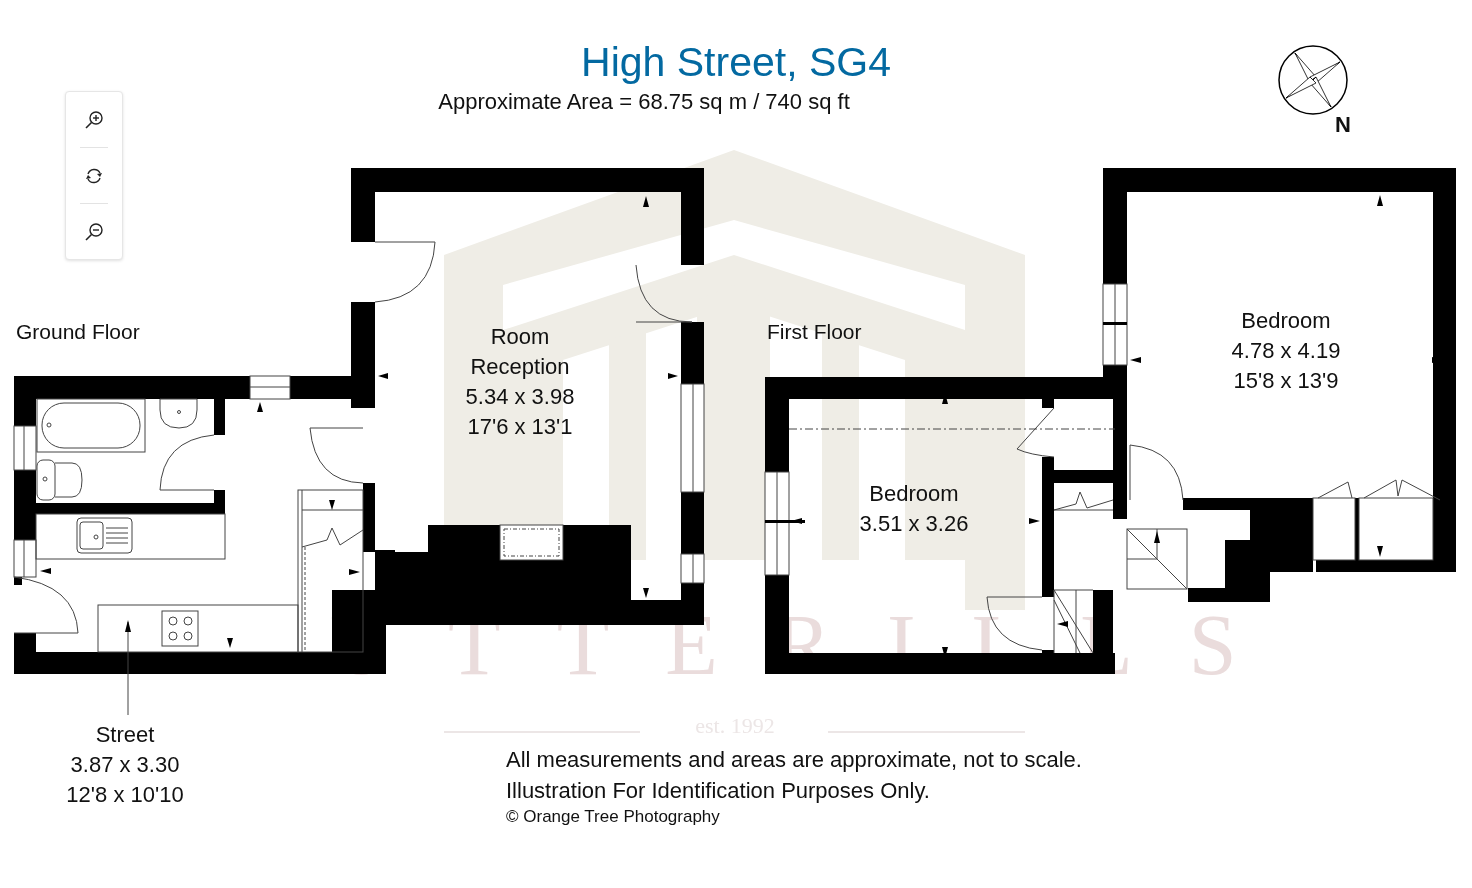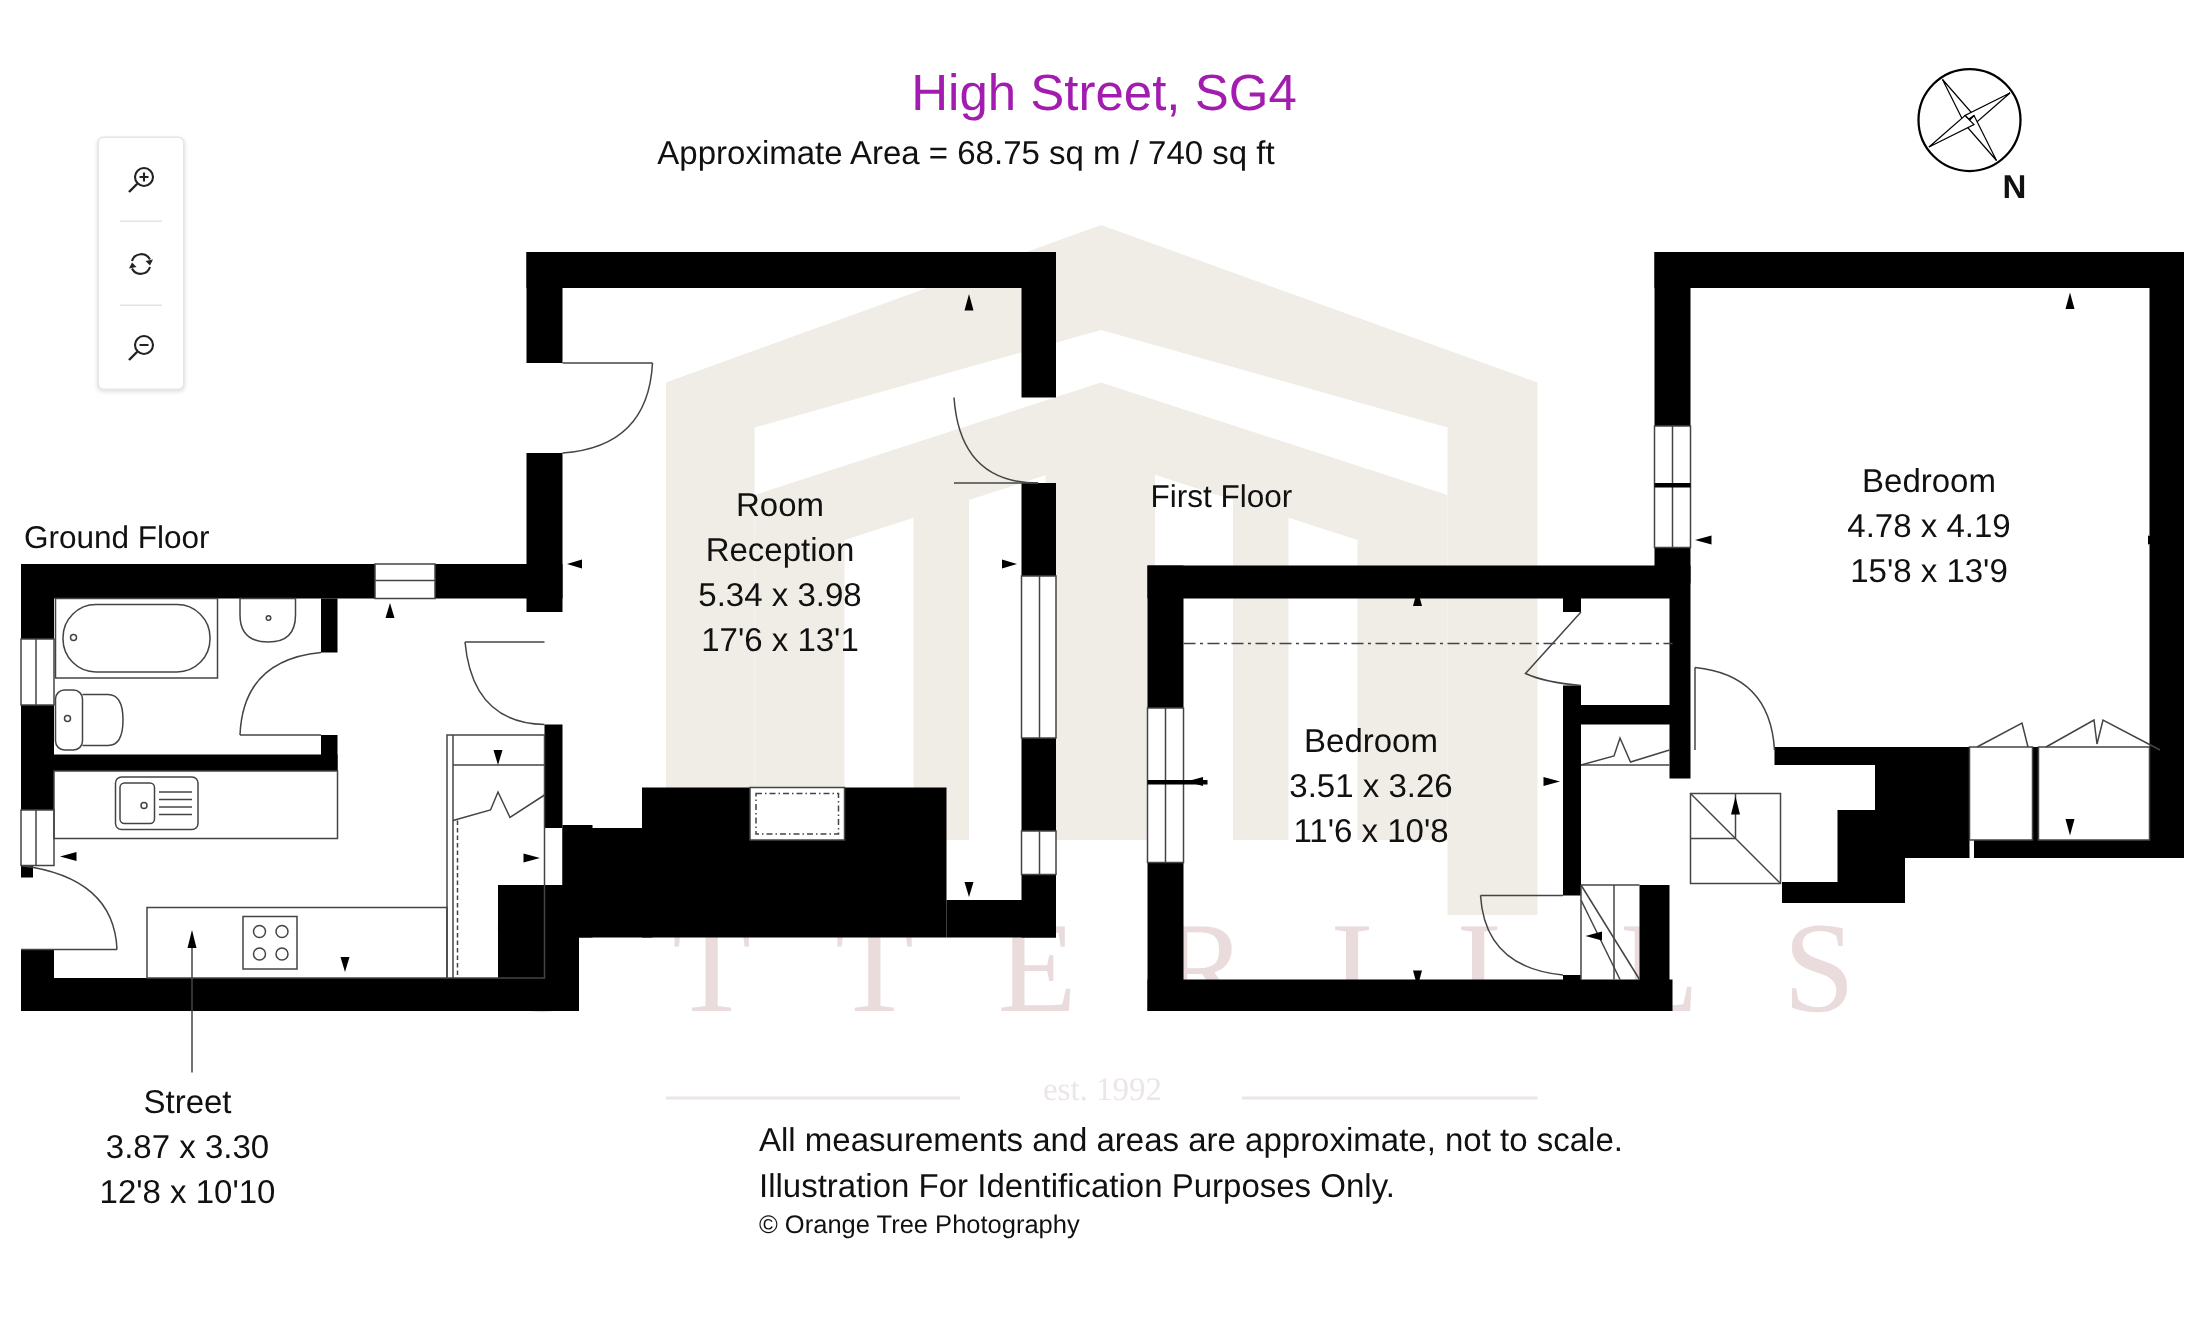--- a/index.html
+++ b/index.html
@@ -1,18 +1,18 @@
 <!DOCTYPE html>
 <html><head>
   <meta charset="utf-8">
   <style>
     html, body { margin: 0; padding: 0; background: #ffffff; }
     body { width: 1472px; height: 888px; position: relative; overflow: hidden; font-family: "Liberation Sans", sans-serif; color: #111; }
     .abs { position: absolute; }
-    .title { left: 0; width: 1472px; top: 40px; text-align: center; font-size: 34px; line-height: 44px; color: #a21caf; }
+    .title { left: 0; width: 1472px; top: 40px; text-align: center; font-size: 41px; line-height: 44px; color: #0369a1; }
     .subtitle { left: 0; width: 1288px; top: 88px; text-align: center; font-size: 22px; line-height: 28px; color: #111; }
     .zoom-panel { left: 65px; top: 91px; width: 56px; height: 167px; background: #fff; border: 1px solid #e6e6e6; border-radius: 4px; box-shadow: 0 1px 3px rgba(0,0,0,0.12); }
     .zbtn { position: absolute; left: 0; width: 56px; height: 55px; display: flex; align-items: center; justify-content: center; cursor: pointer; }
     .zsep { position: absolute; left: 14px; width: 28px; height: 1px; background: #e3e3e3; }
     .floor-label { font-size: 21px; line-height: 26px; color: #111; }
     .room-label { text-align: center; font-size: 22px; line-height: 30px; color: #111; }
     .disclaimer { left: 506px; top: 744px; font-size: 22px; line-height: 31px; color: #111; }
     .credit { font-size: 17px; line-height: 22px; color: #111; }
     .compass-n { font-weight: bold; font-size: 22px; }
     svg { position: absolute; left: 0; top: 0; }
@@ -280,40 +280,39 @@
   <div class="zsep" style="top:111px;"></div>
   <div class="zbtn" style="top:112px;">
     <svg width="22" height="22" viewBox="0 0 22 22" style="position:static;">
       <circle cx="13" cy="9" r="6" fill="none" stroke="#222" stroke-width="1.4"></circle>
       <line x1="8.5" y1="13.5" x2="3" y2="19" stroke="#222" stroke-width="1.6"></line>
       <line x1="10" y1="9" x2="16" y2="9" stroke="#222" stroke-width="1.4"></line>
     </svg>
   </div>
 </div>
 
-<div class="abs floor-label" style="left:16px; top:319px;margin-top:27px;">Ground Floor</div>
+<div class="abs floor-label" style="left:16px; top:319px;">Ground Floor</div>
 <div class="abs floor-label" style="left:767px; top:319px;">First Floor</div>
 
 <div class="abs room-label" style="left:430px; top:322px; width:180px;">
   <div>Room</div>
   <div>Reception</div>
   <div>5.34 x 3.98</div>
   <div>17'6 x 13'1</div>
 </div>
 
 <div class="abs room-label" style="left:35px; top:720px; width:180px;">
   <div>Street</div>
   <div>3.87 x 3.30</div>
   <div>12'8 x 10'10</div>
 </div>
 
 <div class="abs room-label" style="left:824px; top:479px; width:180px;">
   <div>Bedroom</div>
   <div>3.51 x 3.26</div>
-  <div>11'6 x 10'8</div>
 </div>
 
 <div class="abs room-label" style="left:1196px; top:306px; width:180px;">
   <div>Bedroom</div>
   <div>4.78 x 4.19</div>
   <div>15'8 x 13'9</div>
 </div>
 
 <div class="abs disclaimer">
   <div>All measurements and areas are approximate, not to scale.</div>

